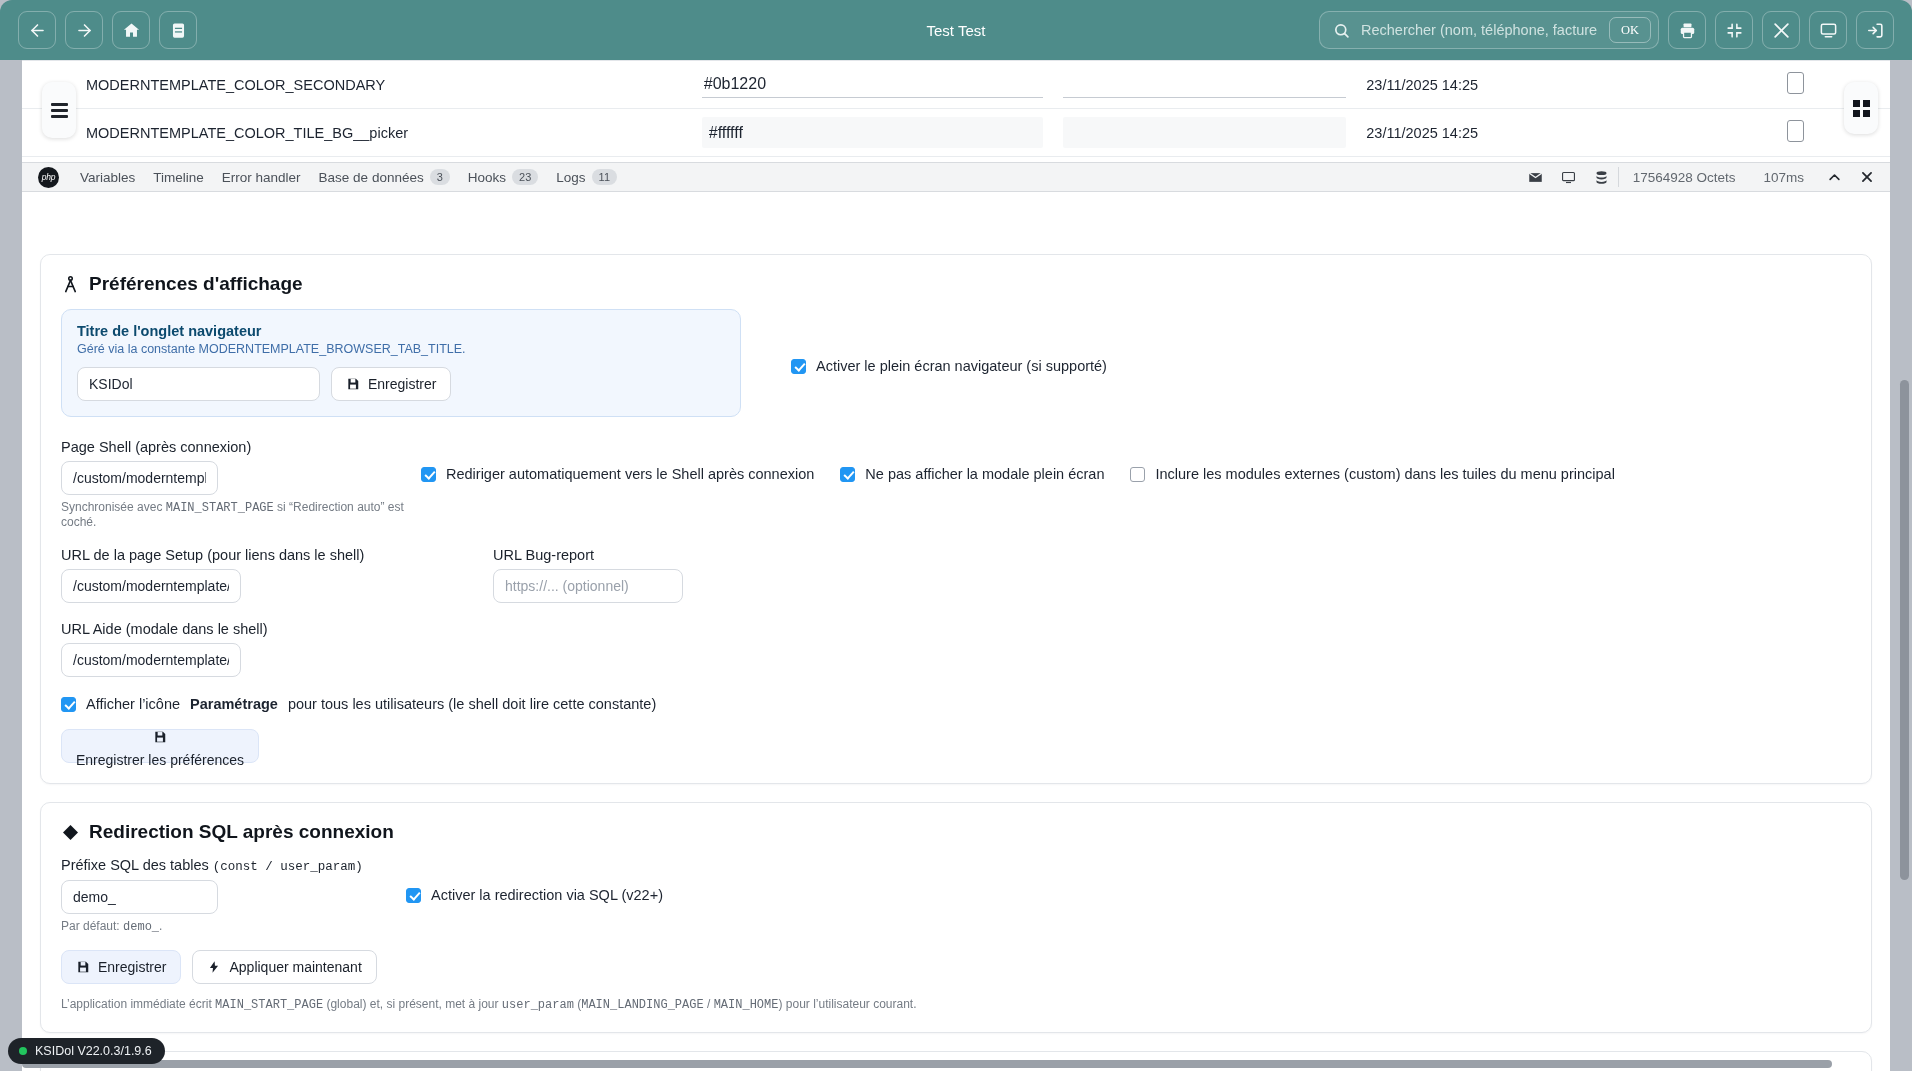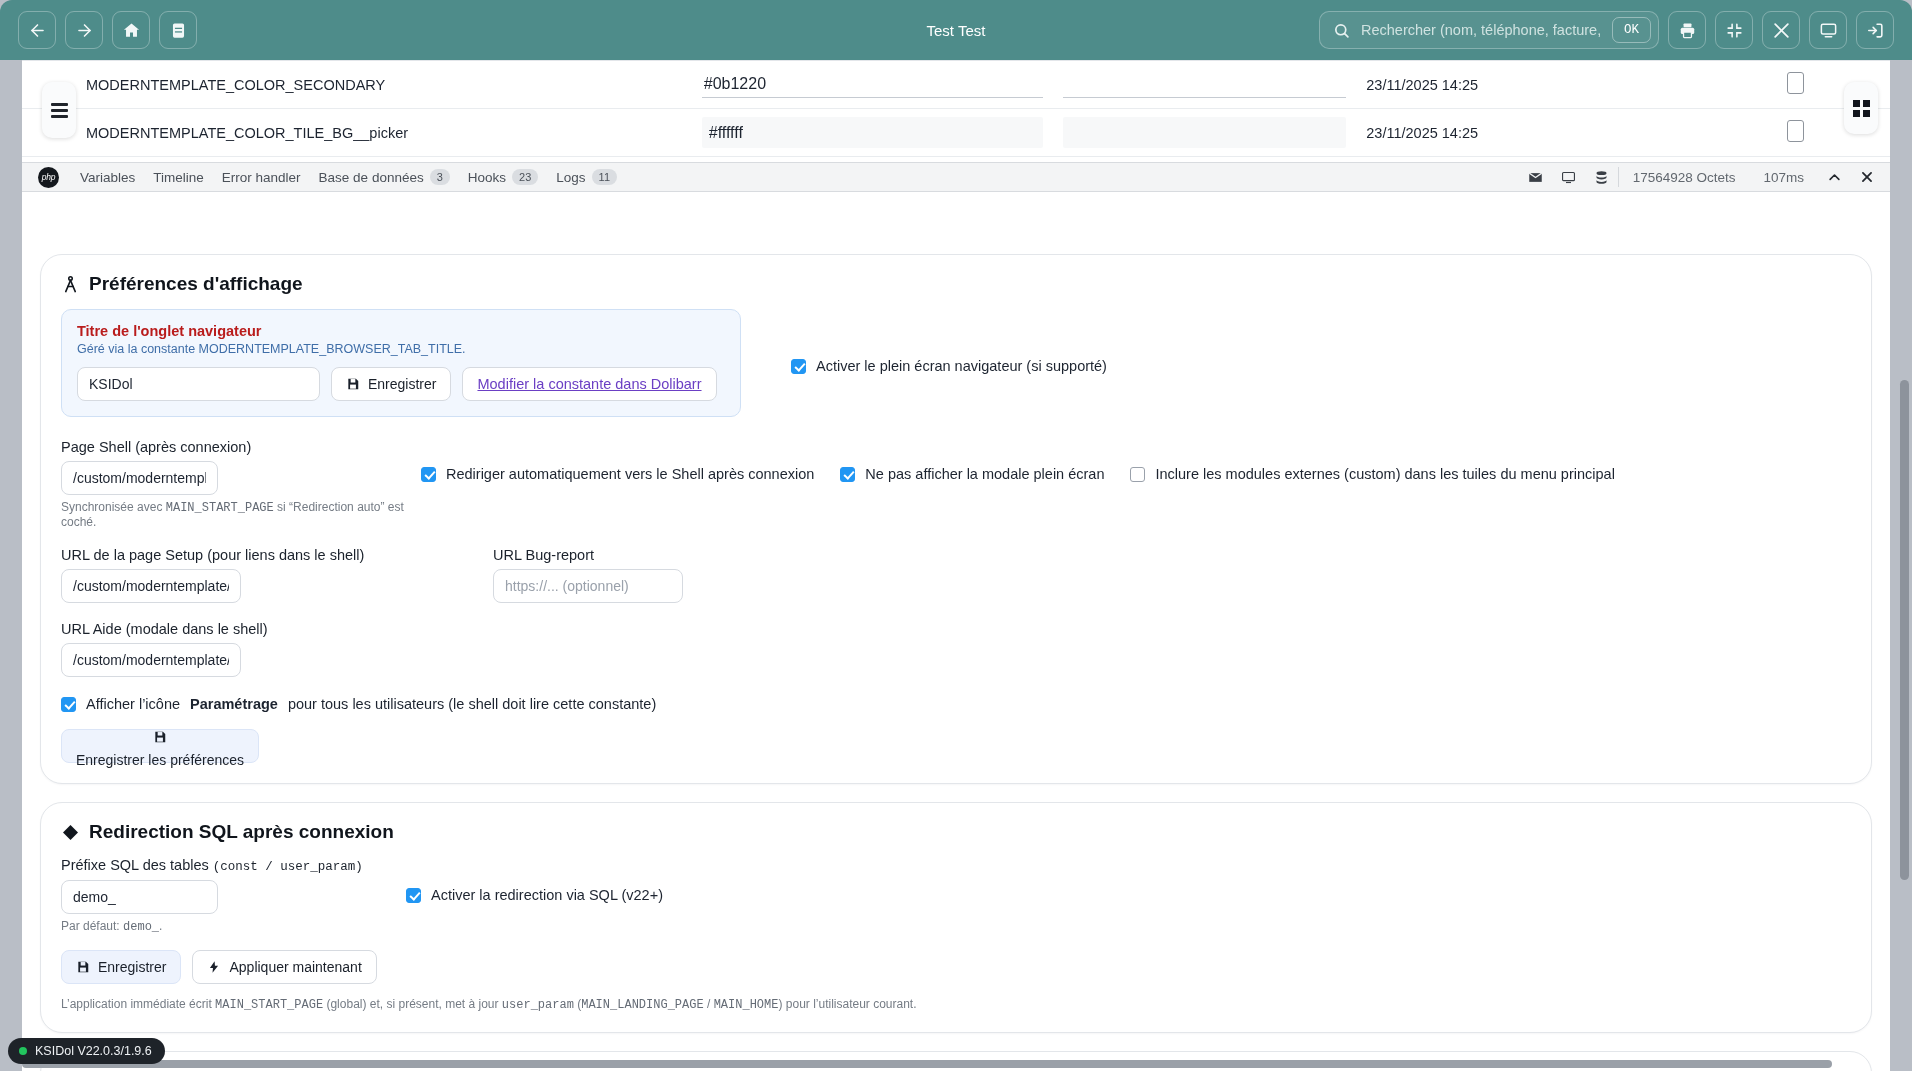--- a/index.html
+++ b/index.html
@@ -50,21 +50,21 @@
     flex: 1; background: transparent; border: 0; outline: 0;
     color: #ffffff; font-size: 14.5px; font-family: "Liberation Sans", sans-serif;
     min-width: 0;
   }
   #searchInput::placeholder { color: #cfe2e0; }
   #okbtn {
     height: 26px; padding: 4px 11px; border-radius: 7px;
     border: 1px solid rgba(255,255,255,0.38);
     color: #ffffff; font-size: 12.5px;
     display: flex; align-items: center; background: transparent;
-    font-family: Liberation Mono, monospace;
+    font-family: Liberation Serif, serif;
   }
 
   
   #viewport {
     position: absolute; left: 0; top: 60px; width: 1912px; height: 1011px;
     background: #b9bec6;
     overflow: hidden;
   }
   #page {
     position: absolute; left: 22px; top: 0; width: 1868px; min-height: 1011px;
@@ -144,37 +144,37 @@
   #debugbar .spacer { flex: 1; }
   .dbg-icon { padding: 0 9px; color: #3a3f46; display:flex; align-items:center; }
   .dbg-icon svg { width: 15px; height: 15px; display:block; }
   .dbg-sep { width: 1px; height: 20px; background: #d5d8dc; }
   .dbg-text { padding: 0 14px; color: #62686f; font-size: 13.5px; }
   .dbg-ctrl { padding: 0 9px; color: #23272d; font-size: 14px; display:flex; align-items:center; }
 
   
   #content { position: absolute; left: 0; top: 194px; width: 1868px; padding: 0 18px; }
   .card {
-    background: #ffffff; border: 1px solid #e3e6ea; border-radius: 22px;
+    background: #ffffff; border: 1px solid #e3e6ea; border-radius: 10px;
     margin-bottom: 18px; padding: 18px 20px 20px 20px;
     box-shadow: 0 1px 2px rgba(16,24,40,0.04);
   }
   .card h2 {
     margin: 0 0 14px 0; font-size: 19px; font-weight: bold; color: #10151c;
     display: flex; align-items: center; gap: 9px;
   }
   .card h2 .hico { display: flex; align-items: center; color: #11161d; }
   .card h2 .hico svg { width: 19px; height: 19px; display:block; }
 
   
   .bluepanel {
     border: 1px solid #cfe0f5; background: #f2f7fe; border-radius: 10px;
     padding: 13px 15px 15px 15px; width: 680px;
   }
-  .bluepanel .bp-title { font-size: 14.5px; font-weight: bold; color: #b91c1c; margin-bottom: 3px; }
+  .bluepanel .bp-title { font-size: 14.5px; font-weight: bold; color: #0c4a6e; margin-bottom: 3px; }
   .bluepanel .bp-sub { font-size: 12.5px; color: #3f6ea8; margin-bottom: 11px; }
   .bp-row { display: flex; align-items: center; gap: 11px; }
   .txt {
     height: 34px; border: 1px solid #d6dae0; border-radius: 8px;
     background: #ffffff; padding: 0 11px; font-size: 14px; color: #1d2430;
     outline: 0; font-family: "Liberation Sans", sans-serif;
   }
   .txt::placeholder { color: #9aa1ab; }
   .btn {
     height: 34px; padding: 0 14px; border-radius: 8px;
@@ -381,21 +381,20 @@
               <button class="btn">
                 <span class="bico">
                   <svg viewBox="0 0 24 24" fill="currentColor">
                       <path d="M4 3h13l4 4v14H4z"></path>
                       <rect x="8" y="3.5" width="8" height="6" fill="#fff"></rect>
                       <rect x="7" y="13" width="10" height="7" fill="#fff"></rect>
                     </svg>
                 </span>
                 <span>Enregistrer</span>
               </button>
-              <button class="btn linkish">Modifier la constante dans Dolibarr</button>
             </div>
           </div>
 
           <div class="chkline" style="margin-left:50px; margin-top:6px;">
             <span class="cb on"></span>
             <span>Activer le plein écran navigateur (si supporté)</span>
           </div>
         </div>
 
         

